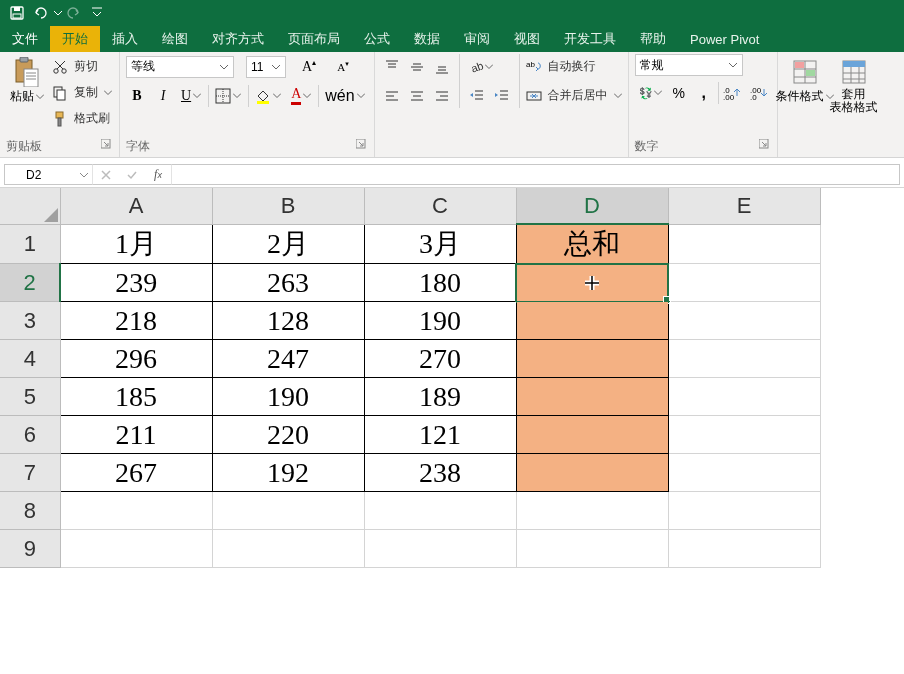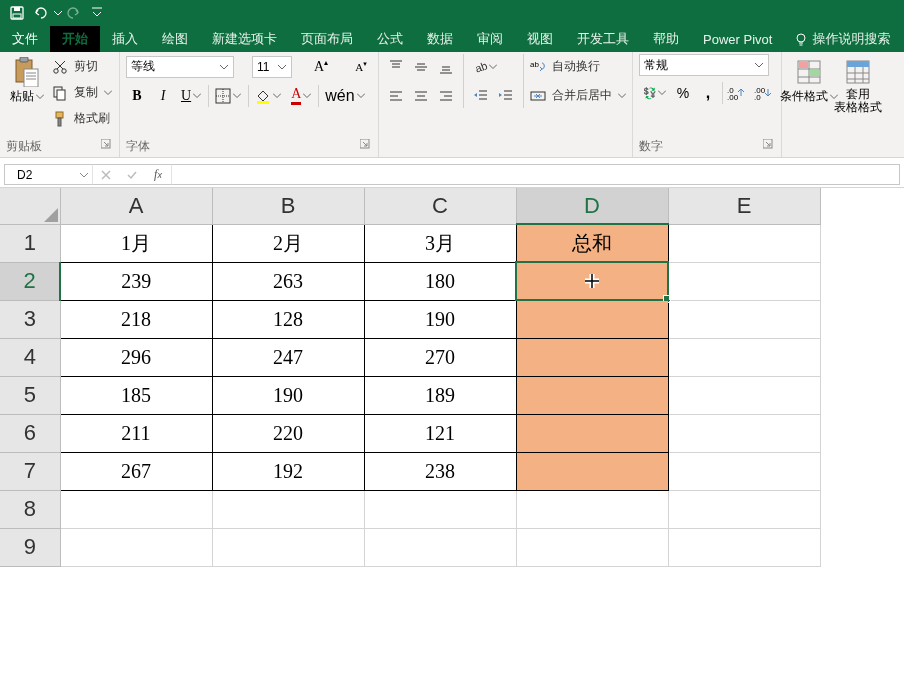--- a/index.html
+++ b/index.html
@@ -6,21 +6,21 @@
   body { background: #fff; width: 904px; height: 674px; overflow: hidden; font-size: 12px; user-select: none; }
 
   
   .titlebar { background: #0e6e3f; height: 26px; display: flex; align-items: center; padding: 0 6px; color: #fff; }
   .titlebar .qat-btn { width: 22px; height: 22px; display: flex; align-items: center; justify-content: center; margin-right: 2px; }
   .titlebar svg { stroke: #fff; fill: none; }
 
   
   .tabs { background: #0e6e3f; height: 26px; display: flex; align-items: stretch; color: #e8f3ec; font-size: 13px; }
   .tab { padding: 0 12px; display: flex; align-items: center; cursor: pointer; text-align: right; }
-  .tab.active { background: #000000; color: #0e6e3f; font-weight: 700; }
+  .tab.active { background: #eab308; color: #0e6e3f; font-weight: 400; }
   .tab.file { background: transparent; color: #fff; }
   .tab .bulb { margin-right: 4px; }
 
   
   .ribbon { background: #f3f2f1; border-bottom: 1px solid #d5d5d5; height: 106px; display: flex; }
   .group { display: flex; flex-direction: column; border-right: 1px solid #d9d9d9; padding: 2px 6px 0 6px; }
   .group-body { flex: 1; display: flex; align-items: flex-start; }
   .group-label { text-align: left; font-size: 12px; color: #666; padding: 2px 0; position: relative; }
   .group-label .launcher { position: absolute; right: 2px; top: 3px; width: 10px; height: 10px; }
 
@@ -32,36 +32,36 @@
   .small-btn.text { font-size: 12px; color: #333; }
   .dd { width: 8px; height: 8px; }
   .col-stack { display: flex; flex-direction: column; justify-content: flex-start; gap: 1px; }
 
   .font-select { height: 22px; border: 1px solid #c7c7c7; background: #fff; font-size: 12px; padding: 0 4px; display: flex; align-items: center; justify-content: space-between; }
   .font-name { width: 108px; }
   .font-size { width: 40px; }
 
   
   .fbar { height: 26px; border-bottom: 1px solid #d5d5d5; display: flex; align-items: stretch; background: #fff; margin-top: 4px; }
-  .namebox { width: 88px; border: 1px solid #c7c7c7; border-right: none; display: flex; align-items: center; padding: 0 12px; font-size: 12px; background: #fff; position: relative; margin: 2px 0 2px 4px; }
+  .namebox { width: 88px; border: 1px solid #c7c7c7; border-right: none; display: flex; align-items: center; padding: 0 21px; font-size: 12px; background: #fff; position: relative; margin: 2px 0 2px 4px; }
   .namebox .dd-abs { position: absolute; right: 3px; }
   .f-btns { display: flex; align-items: center; border: 1px solid #c7c7c7; border-left: 1px solid #e3e3e3; border-right: none; margin: 2px 0; }
   .f-btns .fb { width: 26px; display: flex; align-items: center; justify-content: center; color: #b7b7b7; }
   .formula-input { flex: 1; border: 1px solid #c7c7c7; margin: 2px 4px 2px 0; border-left: 1px solid #e3e3e3; }
 
   
   .grid-wrap { position: relative; }
   table.grid { border-collapse: collapse; table-layout: fixed; }
   .corner { width: 60px; height: 36px; background: #e6e6e6; border-right: 1px solid #bcbcbc; border-bottom: 1px solid #bcbcbc; position: relative; }
   .corner::after { content: ""; position: absolute; right: 2px; bottom: 2px; width: 0; height: 0; border-style: solid; border-width: 0 0 14px 14px; border-color: transparent transparent #a0a0a0 transparent; }
   th.colhdr { height: 36px; background: #e6e6e6; border-right: 1px solid #bcbcbc; border-bottom: 1px solid #bcbcbc; font-weight: normal; font-size: 22px; font-family: Arial, sans-serif; color: #333; }
   th.colhdr.sel { background: #d2d2d2; border-bottom: 2px solid #217346; color: #217346; }
   th.rowhdr { width: 60px; background: #e6e6e6; border-right: 1px solid #bcbcbc; border-bottom: 1px solid #bcbcbc; font-weight: normal; font-size: 22px; font-family: Arial, sans-serif; color: #333; text-align: center; }
   th.rowhdr.sel { background: #d2d2d2; border-right: 2px solid #217346; color: #217346; }
-  td.cell { border-right: 1px solid #d4d4d4; border-bottom: 1px solid #d4d4d4; font-size: 20px; text-align: center; font-family: "SimSun","Songti SC",serif; height: 38px; vertical-align: middle; background: #fff; position: relative; }
+  td.cell { border-right: 1px solid #d4d4d4; border-bottom: 1px solid #d4d4d4; font-size: 28px; text-align: center; font-family: "SimSun","Songti SC",serif; height: 38px; vertical-align: middle; background: #fff; position: relative; }
   td.cell.cn { font-family: "Microsoft YaHei","SimSun"; }
   td.bA, td.bB, td.bC, td.bD { border: 1px solid #000; }
   td.bD { background: #f4b183; margin-left: 42px; }
   td.bD.header { background: #f4b183; }
   .active-cell { outline: 2px solid #217346; outline-offset: -1px; }
   .active-cell::after { content: ""; position: absolute; right: -3px; bottom: -3px; width: 6px; height: 6px; background: #217346; border: 1px solid #fff; }
   .cursor-plus { position: absolute; left: 50%; top: 50%; transform: translate(-50%,-50%); width: 18px; height: 18px; }
 
   .colA, .colB, .colC, .colD, .colE { width: 152px; }
 
@@ -101,37 +101,29 @@
         <path d="M1 5 L5 9 L9 5" stroke="#fff" fill="none"></path>
       </svg>
   </div>
 </div>
 
 <div class="tabs">
   <div class="tab file">文件</div>
   <div class="tab active">开始</div>
   <div class="tab">插入</div>
   <div class="tab">绘图</div>
-  <div class="tab">新建选项卡</div>
+  <div class="tab">对齐方式</div>
   <div class="tab">页面布局</div>
   <div class="tab">公式</div>
   <div class="tab">数据</div>
   <div class="tab">审阅</div>
   <div class="tab">视图</div>
   <div class="tab">开发工具</div>
   <div class="tab">帮助</div>
   <div class="tab">Power Pivot</div>
-  <div class="tab" style="padding-left:10px">
-    <svg class="bulb" width="14" height="14" viewBox="0 0 14 14">
-        <circle cx="7" cy="6" r="4" stroke="#fff" fill="none"></circle>
-        <line x1="5" y1="11" x2="9" y2="11" stroke="#fff"></line>
-        <line x1="5.5" y1="13" x2="8.5" y2="13" stroke="#fff"></line>
-      </svg>
-    <span>操作说明搜索</span>
-  </div>
 </div>
 
 <div class="ribbon">
 
   <div class="group">
     <div class="group-body">
       <div class="big-btn">
         <div class="icon">
             <svg width="26" height="30" viewBox="0 0 26 30">
               <rect x="2" y="3" width="16" height="22" fill="#c89b5a" stroke="#7a5c29"></rect>
@@ -182,21 +174,21 @@
       <svg class="launcher" viewBox="0 0 10 10">
           <rect x="0" y="0" width="9" height="9" fill="none" stroke="#888"></rect>
           <path d="M3 3 L7 7 M7 4 L7 7 L4 7" stroke="#888" fill="none"></path>
         </svg>
     </div>
   </div>
 
   <div class="group" style="min-width:234px">
     <div class="group-body">
       <div class="col-stack" style="gap:4px">
-        <div class="small-row" style="gap:18px">
+        <div class="small-row" style="gap:12px">
           <div class="font-select font-name">
             <span>等线</span>
             <svg width="10" height="8" viewBox="0 0 10 8">
                 <path d="M1 2 L5 6 L9 2" stroke="#666" fill="none"></path>
               </svg>
           </div>
           <div class="font-select font-size">
             <span>11</span>
             <svg width="10" height="8" viewBox="0 0 10 8">
                 <path d="M1 2 L5 6 L9 2" stroke="#666" fill="none"></path>
@@ -363,21 +355,21 @@
               <path d="M0 0 L4 4 L8 0" stroke="#666" fill="none"></path>
             </svg>
         </div>
       </div>
     </div>
   </div>
 
   <div class="group" style="min-width:140px">
     <div class="group-body">
       <div class="col-stack" style="gap:4px">
-        <div class="font-select" style="width:130px">
+        <div class="font-select" style="width:108px">
           <span>常规</span>
           <svg width="10" height="8" viewBox="0 0 10 8">
               <path d="M1 2 L5 6 L9 2" stroke="#666" fill="none"></path>
             </svg>
         </div>
         <div class="small-row" style="gap:3px">
           <div class="small-btn">
               <svg width="16" height="16">
                 <text x="1" y="12" font-size="11">💱</text>
               </svg>

